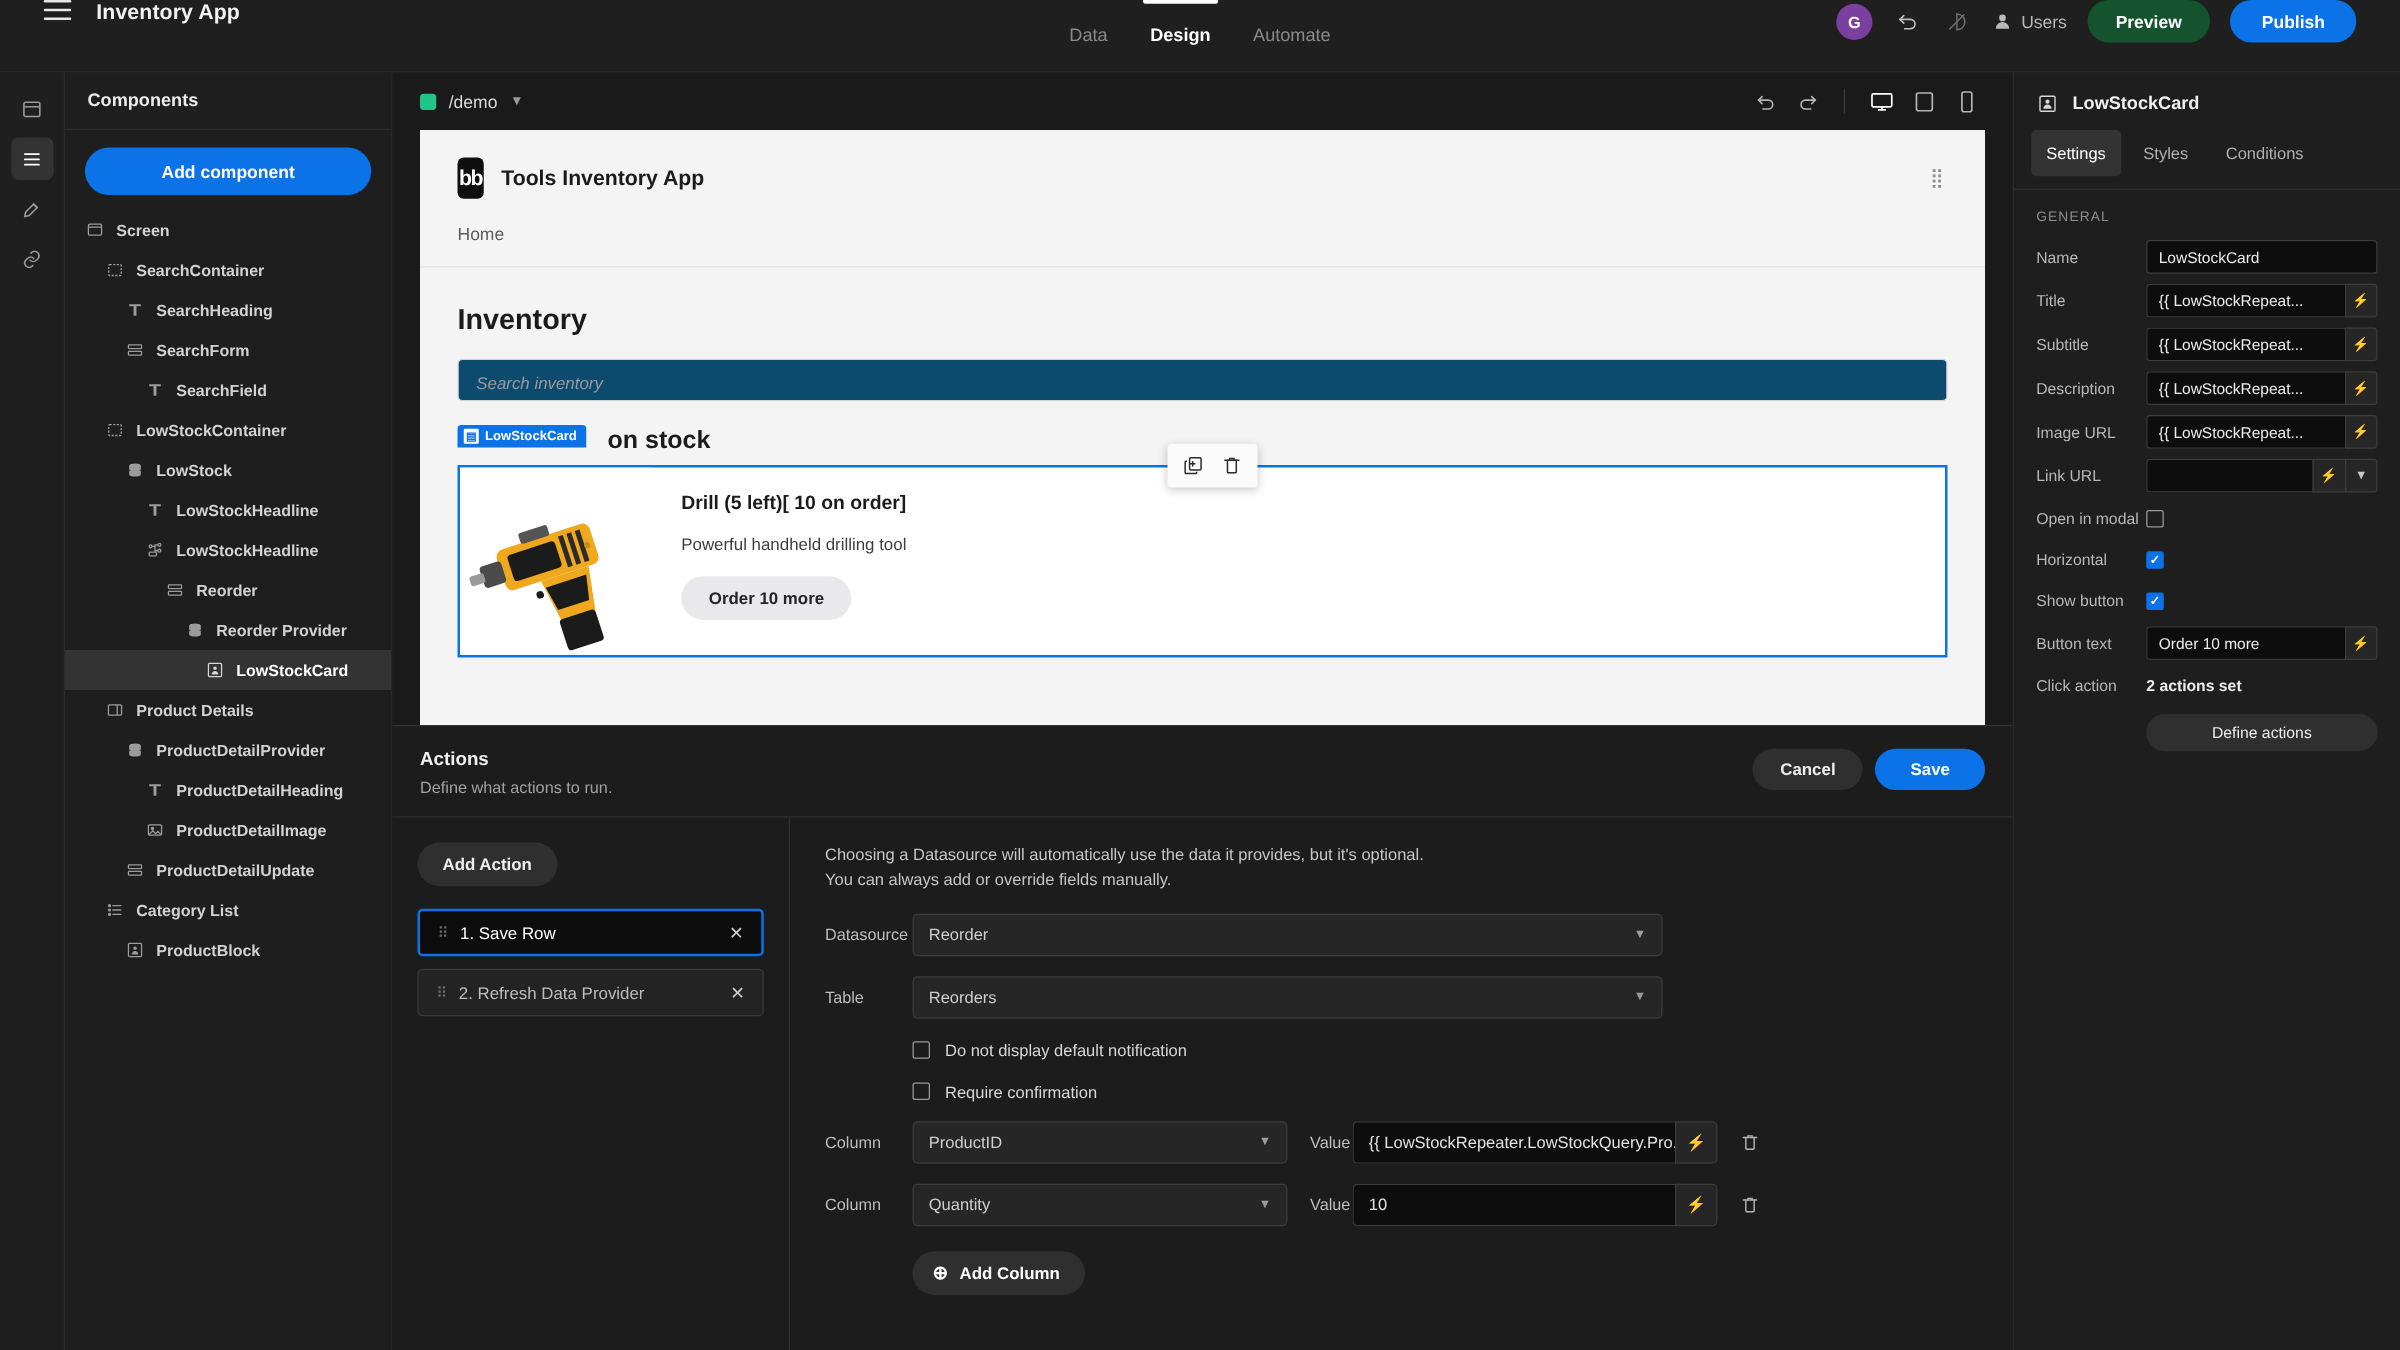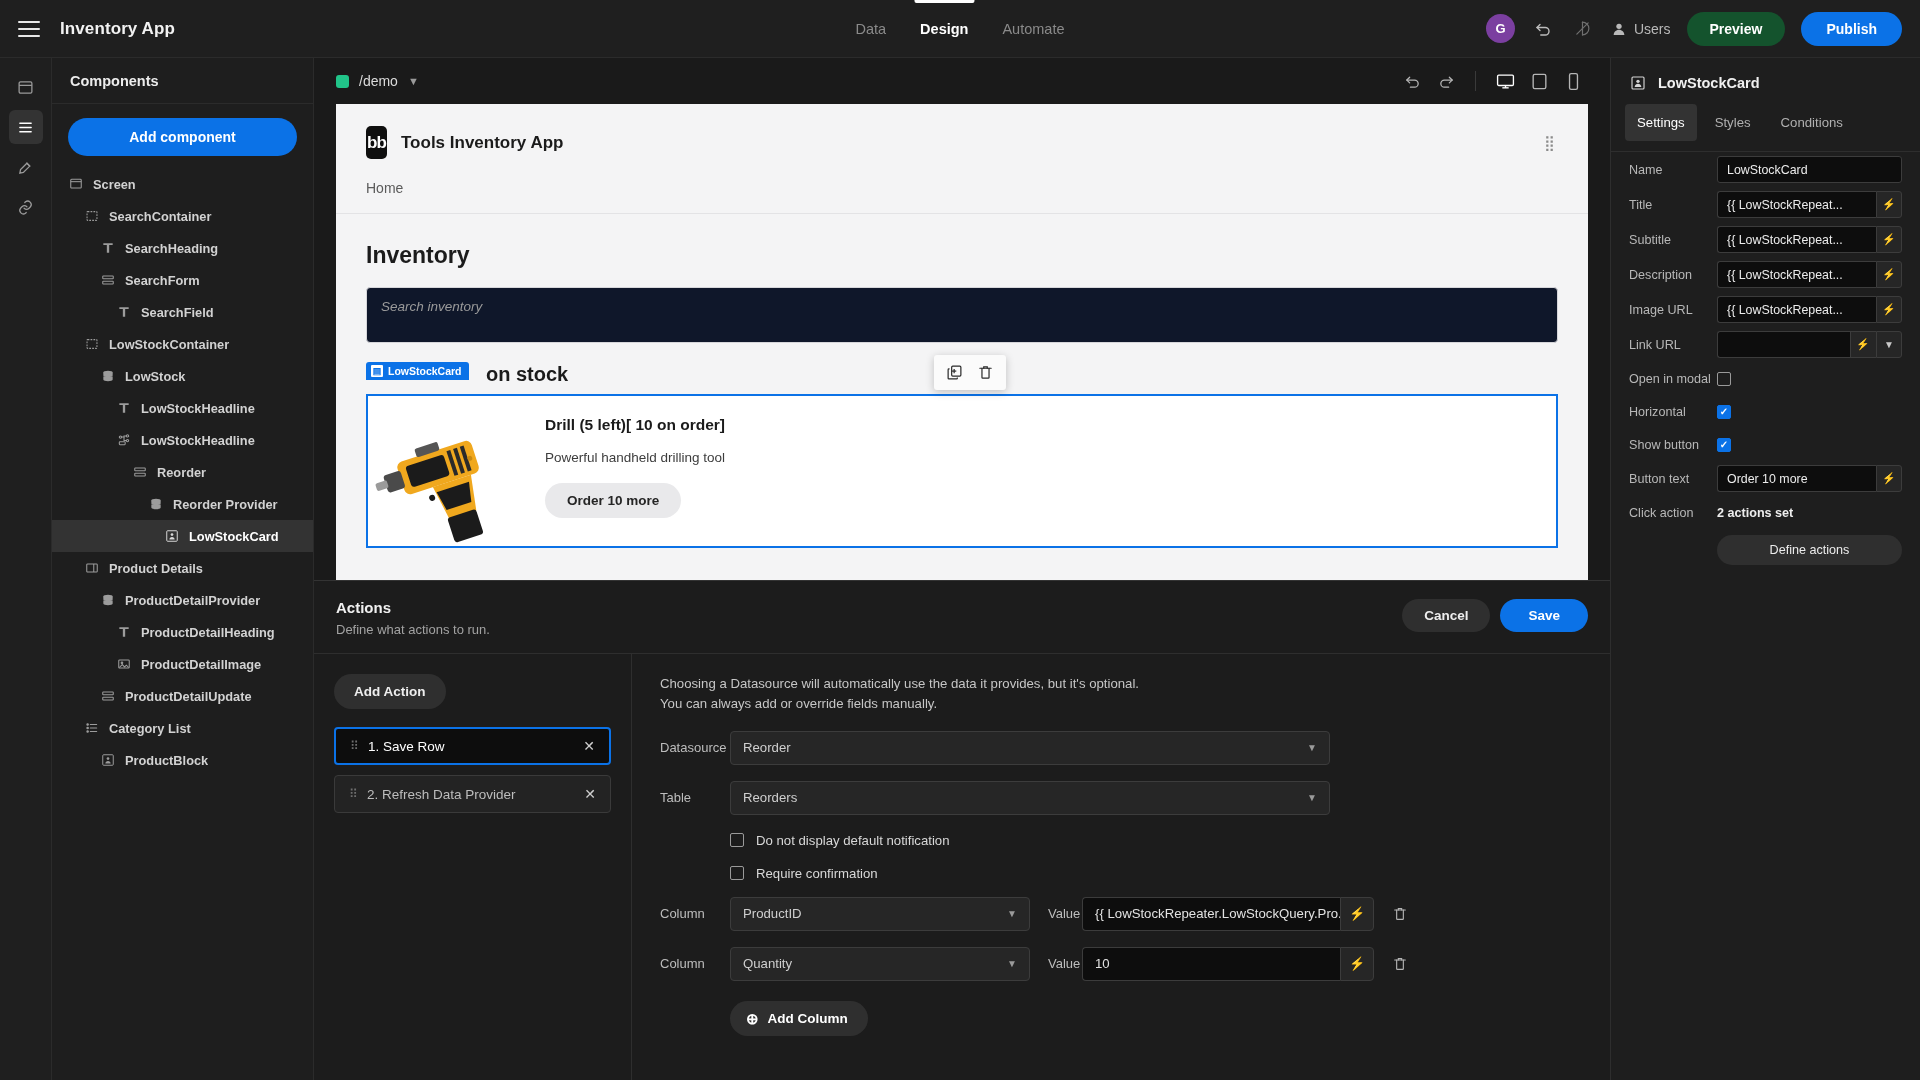--- a/index.html
+++ b/index.html
@@ -9,22 +9,22 @@
     font-family: "Liberation Sans", sans-serif;
     color: #e6e6e6;
     overflow: hidden;
   }
   .app { width: 1920px; height: 1080px; position: relative; display: flex; flex-direction: column; }
 
   
   .topbar {
     height: 58px; min-height: 58px;
     background: #1f1f1f;
-    display: flex; align-items: center;
-    padding: 0 18px;
+    display: flex; align-items: flex-start;
+    padding: 0 35px;
     position: relative;
     border-bottom: 1px solid #2b2b2b;
   }
   .hamburger { width: 22px; height: 16px; display:flex; flex-direction:column; justify-content:space-between; cursor:pointer; margin-right: 20px; }
   .hamburger i { display:block; height:2px; background:#e8e8e8; border-radius:1px; }
   .app-title { font-size: 17px; font-weight: 700; color: #f2f2f2; letter-spacing: .1px; }
 
   .nav-tabs { position:absolute; left:50%; transform:translateX(-50%); display:flex; gap: 34px; align-items:center; height:100%; }
   .nav-tab { font-size: 14.5px; color: #8a8a8a; cursor:pointer; line-height: 58px; position: relative; }
   .nav-tab.active { color: #ffffff; font-weight: 700; }
@@ -102,23 +102,23 @@
     display:flex; align-items:center; justify-content:center; font-weight:800; font-size:17px;
     letter-spacing:-1px; margin-right:14px;
   }
   .pf-title { font-size:17px; font-weight:700; color:#1b1b1b; }
   .pf-grip { margin-left:auto; color:#8b8b8b; font-size:15px; letter-spacing:1px; line-height:8px; width:14px; }
   .pf-nav { padding: 20px 30px 16px 30px; border-bottom:1px solid #e3e3e5; }
   .pf-nav span { font-size:14px; color:#5b5b5b; cursor:pointer; }
   .pf-main { padding: 28px 30px 0 30px; }
   .pf-h1 { font-size:23px; font-weight:700; color:#1b1b1b; margin-bottom: 18px; }
   .search-box {
-    border:1px solid #d6d6da; background:#0f172a; border-radius:4px;
+    border:1px solid #d6d6da; background:#0c4a6e; border-radius:4px;
     padding: 11px 14px; font-size:13.5px; color:#9a9a9a; font-style:italic;
-    height: 56px;
+    height: 34px;
   }
   .pf-h2-wrap { margin-top: 20px; position:relative; }
   .pf-h2 { font-size:20px; font-weight:700; color:#1b1b1b; }
   .sel-badge {
     position:absolute; left:0; top:-1px; background:#0b72e7; color:#fff;
     font-size:10.5px; font-weight:700; border-radius:3px 3px 0 0;
     padding: 3px 7px 3px 5px; display:flex; align-items:center; gap:5px; z-index:5;
   }
   .sel-badge .bico { width:12px; height:12px; background:#fff; border-radius:1px; display:flex; align-items:center; justify-content:center; color:#0b72e7; font-size:9px; }
   .card-sel {
@@ -723,20 +723,21 @@
         </span>
         <span class="sp-head-title">LowStockCard</span>
       </div>
 
       <div class="sp-tabs">
         <div class="sp-tab active">Settings</div>
         <div class="sp-tab">Styles</div>
         <div class="sp-tab">Conditions</div>
       </div>
 
+      <div class="sp-section">GENERAL</div>
 
       <div id="sp-fields">
           <div class="sp-row">
             <div class="sp-label">Name</div>
             <div class="sp-ctrl">
               <div class="sp-input">LowStockCard</div>
             </div>
           </div>
           <div class="sp-row">
             <div class="sp-label">Title</div>

